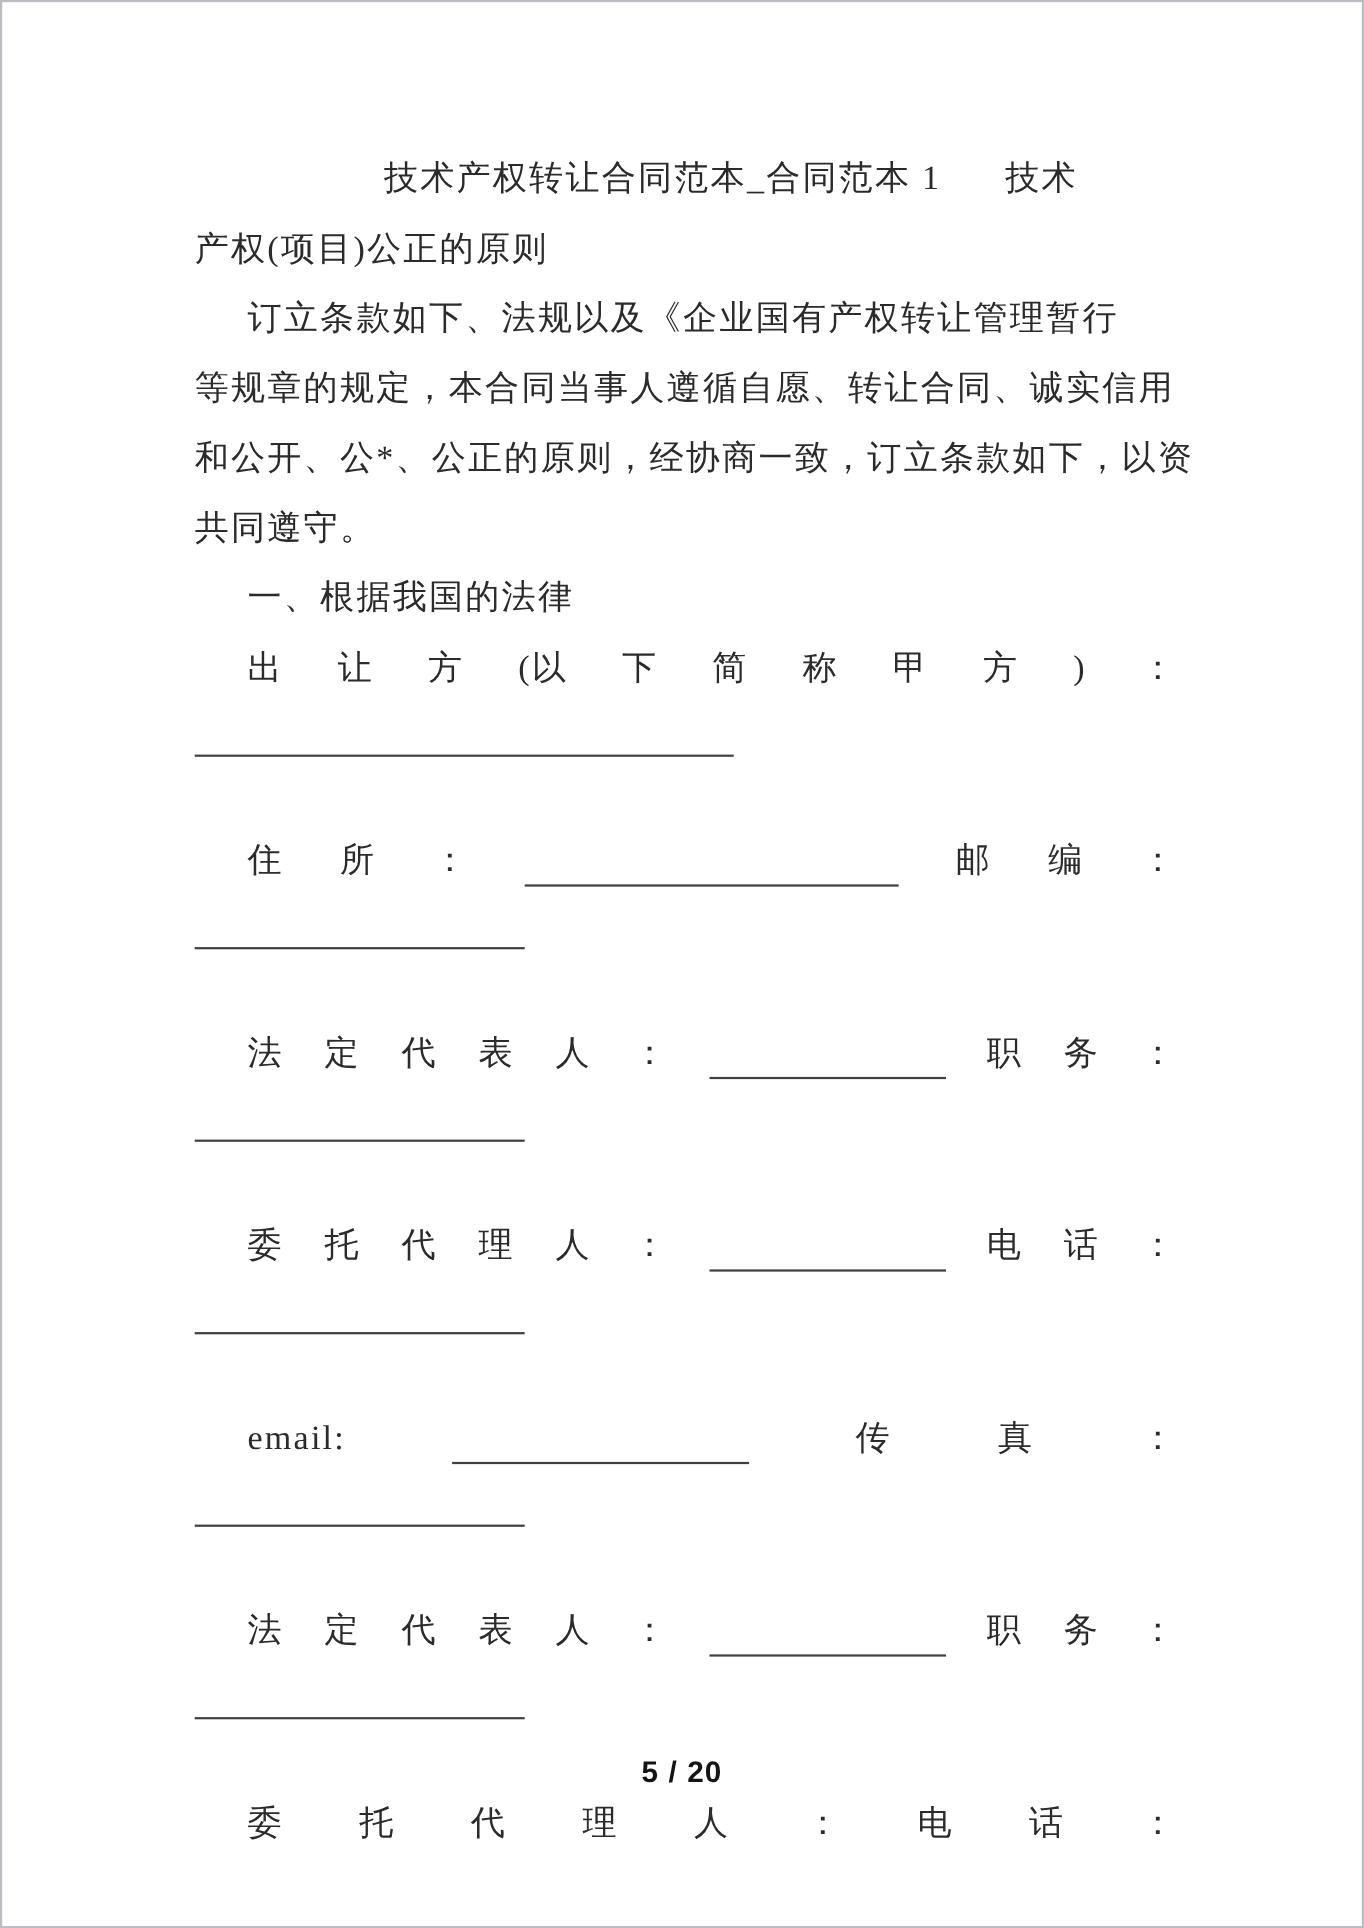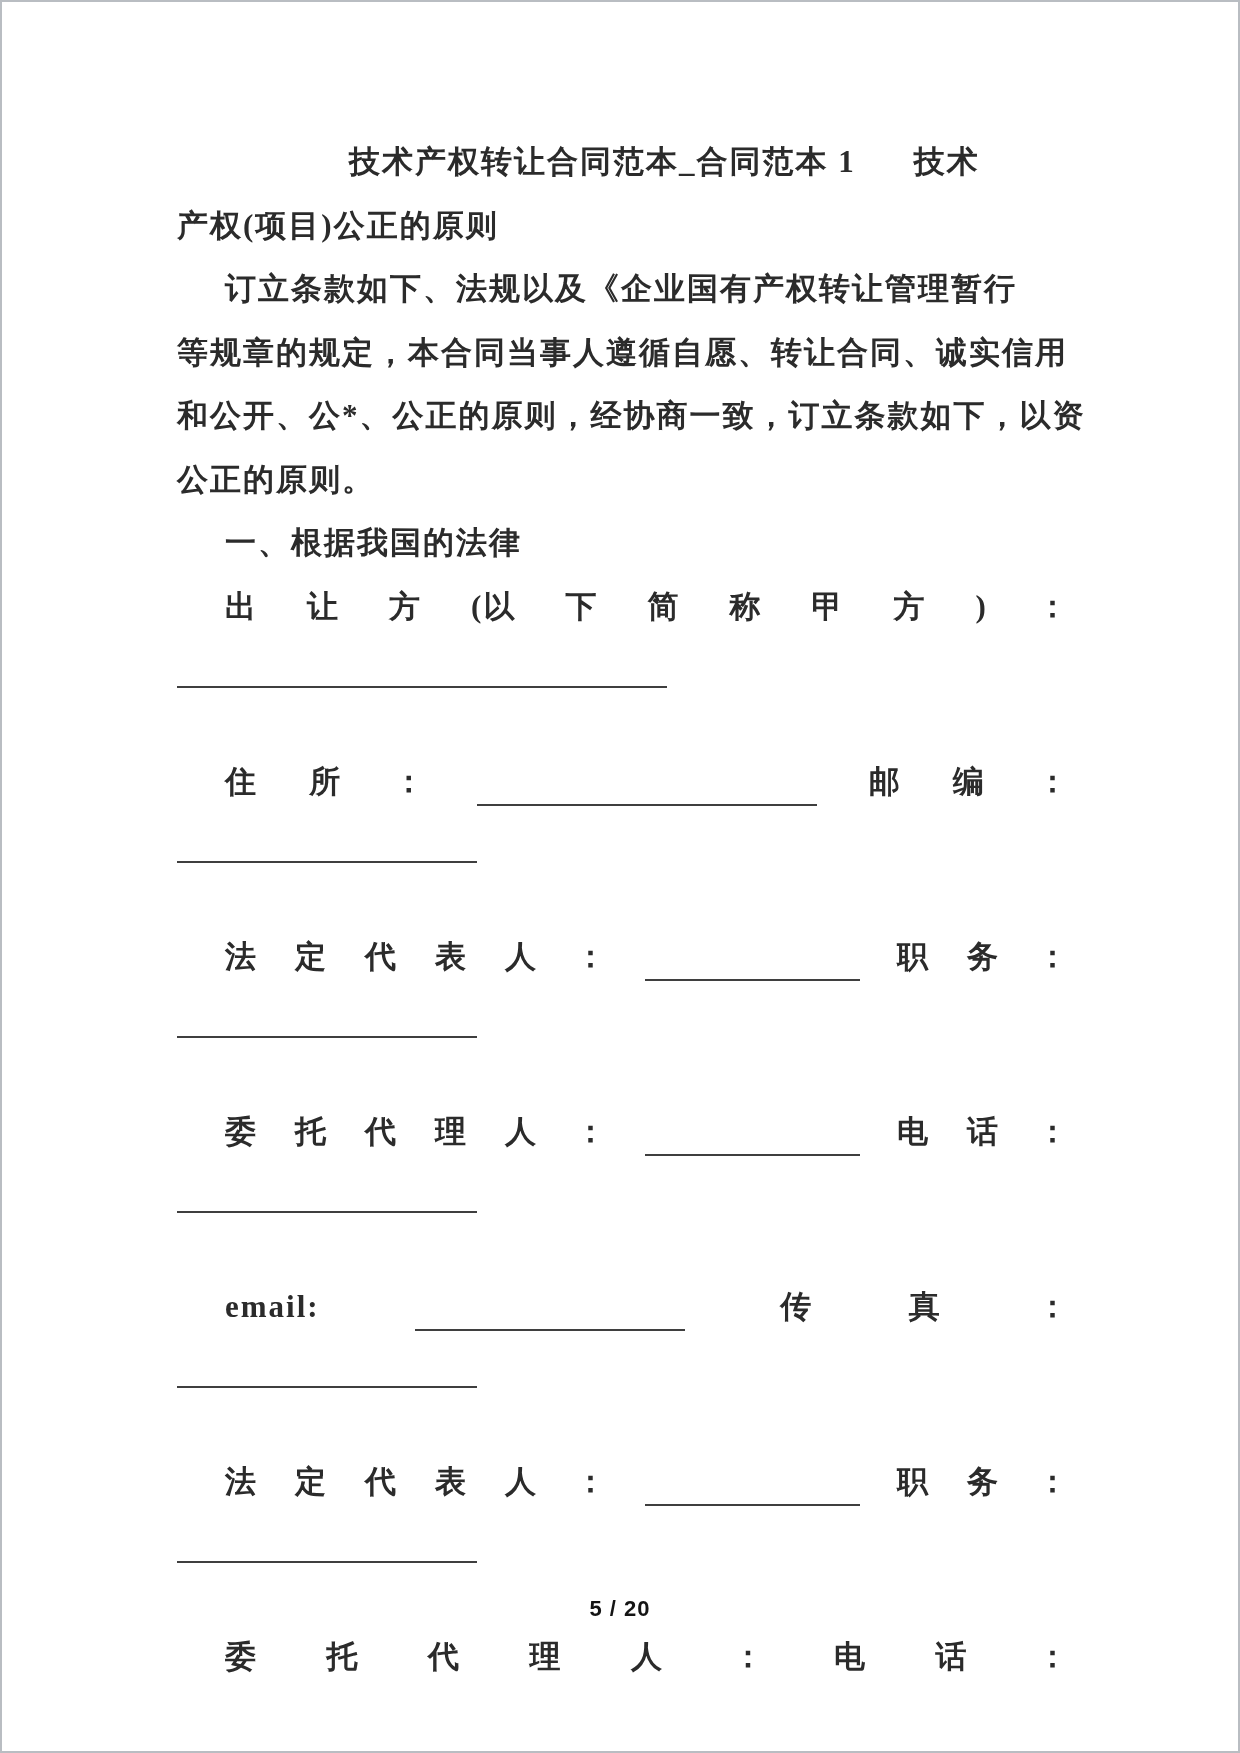--- a/index.html
+++ b/index.html
@@ -14,21 +14,20 @@
     overflow:hidden;
     font-family:"Liberation Serif","DejaVu Serif",serif;
     color:var(--text,#2b2b2b);
     font-size:31px;
     letter-spacing:2px;
   }
   .line{
     height:63.5px;
     line-height:63.5px;
     white-space:nowrap;
-    font-weight:bold;
   }
   .line.spread{
     display:flex;
     justify-content:space-between;
     align-items:baseline;
   }
   .seg{display:inline;}
   .gap{display:inline-block;}
   .blank{
     display:inline-block;
@@ -44,36 +43,36 @@
     margin-top:48px;
   }
   .line.ruleline{display:block;}
   .footer{
     position:absolute;
     left:0;right:0;
     top:1594px;
     text-align:center;
     font-family:"Liberation Sans","DejaVu Sans",sans-serif;
     font-weight:bold;
-    font-size:22px;
+    font-size:27px;
     letter-spacing:1px;
     color:#141414;
   }
 </style>
 </head>
 <body>
 
 <div class="page" style="--bg: #ffffff; --border: #b9bdc2; --text: #2b2b2b; --rule: #3f3f3f;">
   <div id="doc-lines">
       <div class="line" style="padding-left: 172px;"><span class="seg">技术产权转让合同范本_合同范本 1</span><span class="gap" style="width: 58px;"></span><span class="seg">技术</span></div>
       <div class="line"><span class="seg">产权(项目)公正的原则</span></div>
       <div class="line" style="padding-left: 48px;"><span class="seg">订立条款如下、法规以及《企业国有产权转让管理暂行</span></div>
       <div class="line"><span class="seg">等规章的规定，本合同当事人遵循自愿、转让合同、诚实信用</span></div>
       <div class="line"><span class="seg">和公开、公*、公正的原则，经协商一致，订立条款如下，以资</span></div>
-      <div class="line"><span class="seg">公正的原则。</span></div>
+      <div class="line"><span class="seg">共同遵守。</span></div>
       <div class="line" style="padding-left: 48px;"><span class="seg">一、根据我国的法律</span></div>
       <div class="line spread" style="padding-left: 48px;">
         <span class="seg">出</span>
         <span class="seg">让</span>
         <span class="seg">方</span>
         <span class="seg">(以</span>
         <span class="seg">下</span>
         <span class="seg">简</span>
         <span class="seg">称</span>
         <span class="seg">甲</span>

